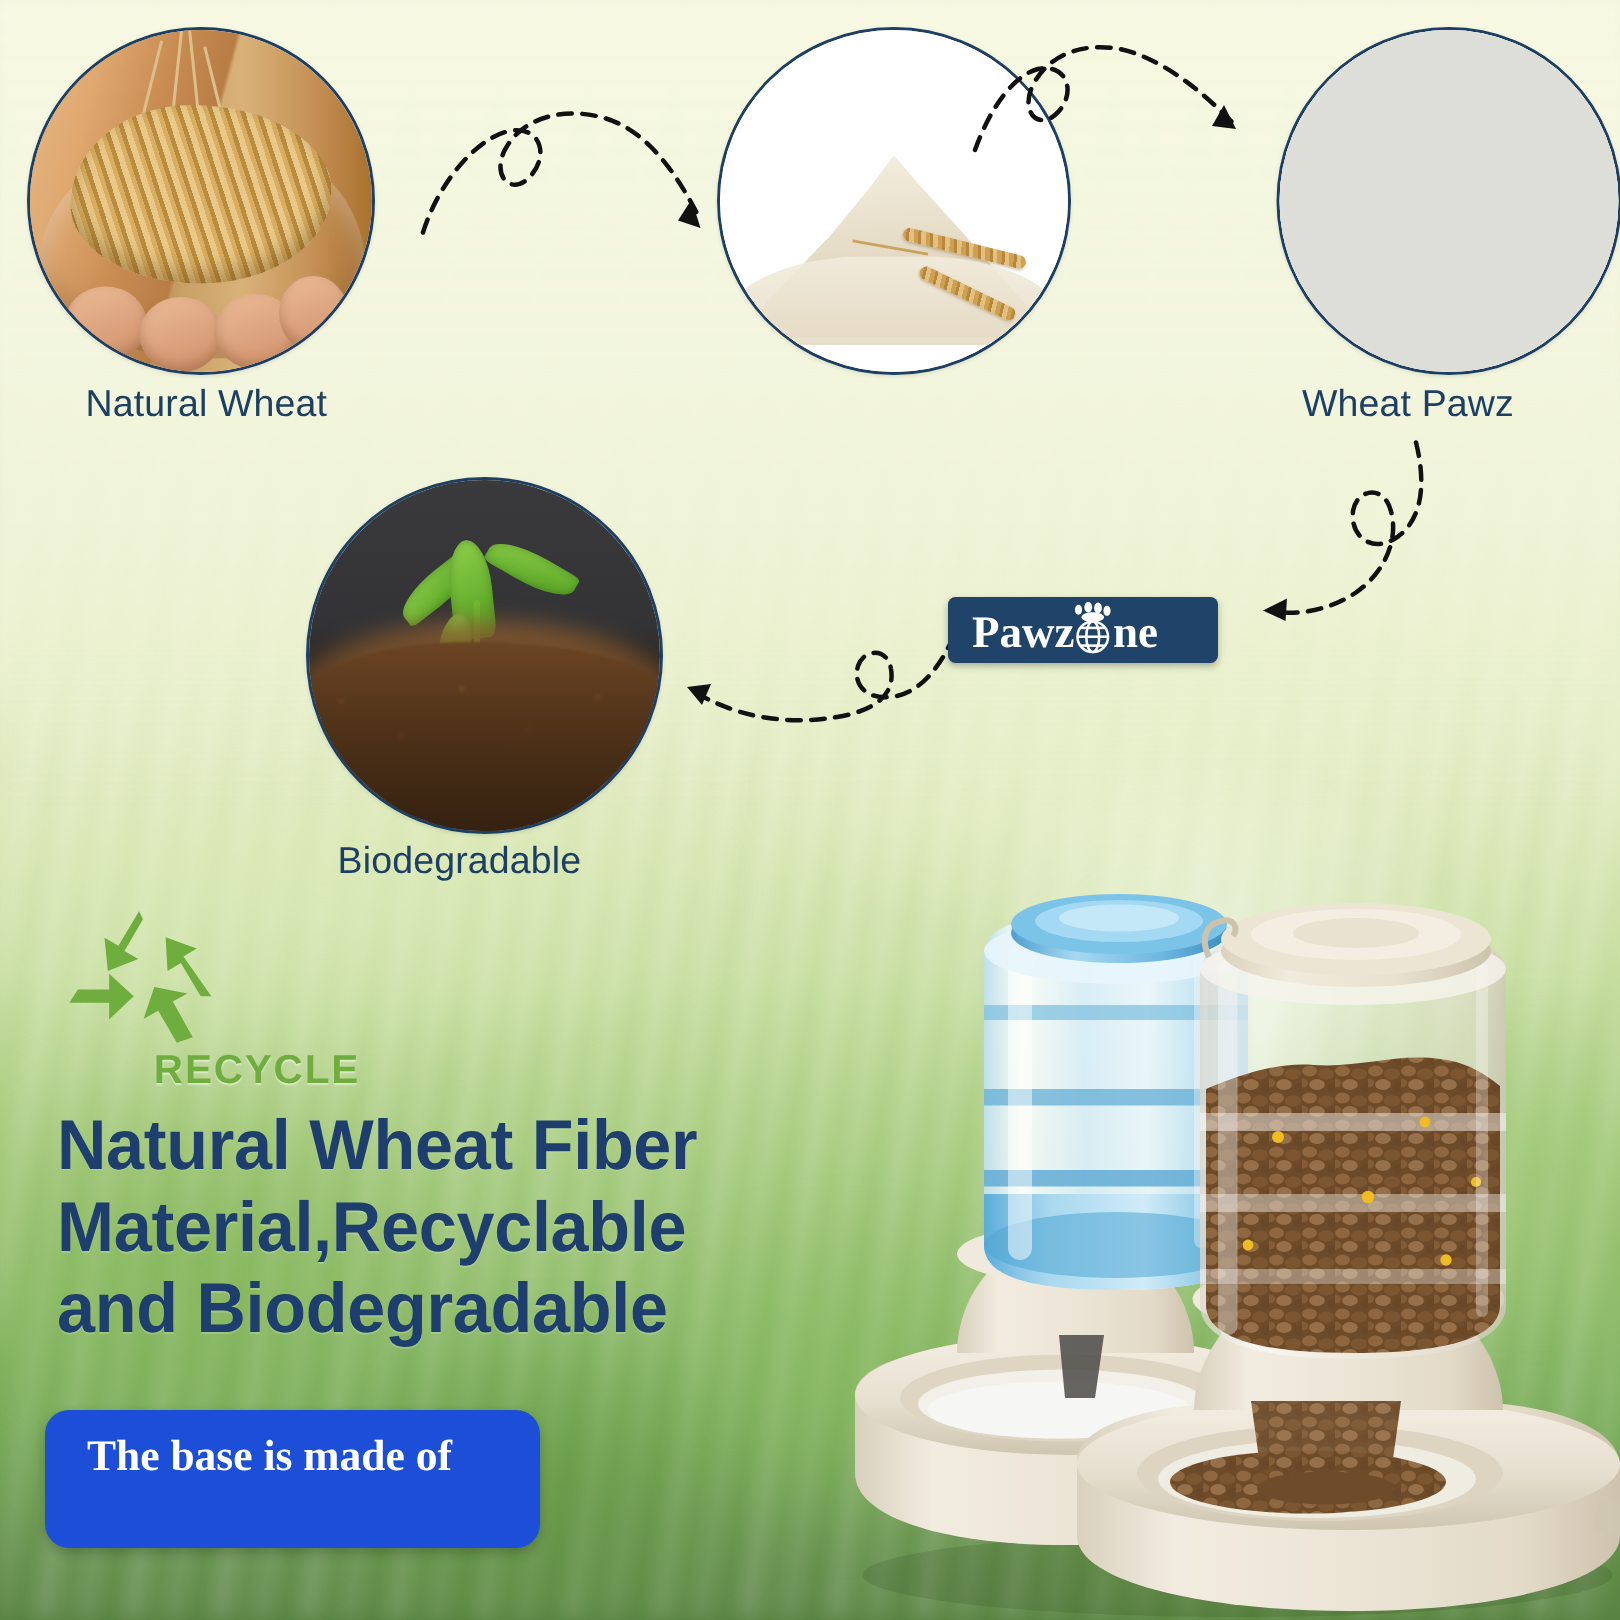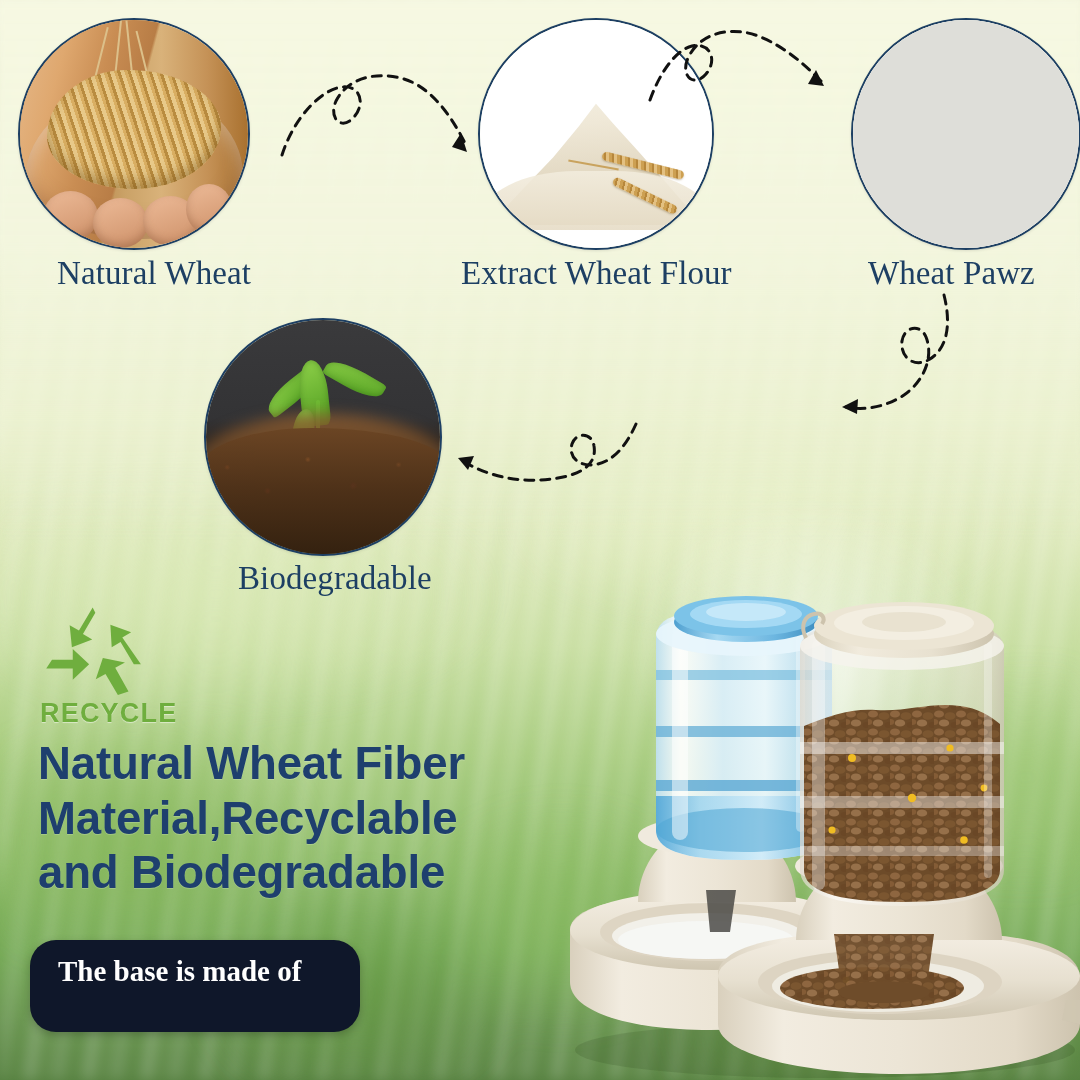--- a/index.html
+++ b/index.html
@@ -139,41 +139,41 @@
     border-radius:50% 50% 20% 20%/70% 70% 20% 20%;filter:blur(7px);}
   .ph-seed .leaf{position:absolute;background:linear-gradient(160deg,#8fd14a,#4f9c1f);
     border-radius:60% 10% 60% 10%;box-shadow:inset 0 0 6px rgba(20,70,10,.35);}
   .ph-seed .l1{left:24%;top:26%;width:26%;height:9%;transform:rotate(-38deg);}
   .ph-seed .l2{left:40%;top:17%;width:12%;height:28%;transform:rotate(-6deg);border-radius:60% 60% 20% 20%;}
   .ph-seed .l3{left:50%;top:21%;width:27%;height:9%;transform:rotate(30deg);}
   .ph-seed .l4{left:37%;top:38%;width:9%;height:18%;transform:rotate(10deg);border-radius:60% 60% 20% 20%;}
   .ph-seed .stem{position:absolute;left:47%;top:34%;width:4px;height:28%;
     background:linear-gradient(180deg,#6fbb33,#4c8f22);border-radius:2px;}
 
-  .cap{position:absolute;color:#1d3f63;font-size:33px;letter-spacing:.1px;white-space:nowrap;font-family:Liberation Serif, serif;}
+  .cap{position:absolute;color:#1d3f63;font-size:25px;letter-spacing:.1px;white-space:nowrap;}
 
   
   .arrow{position:absolute;}
 
   
-  #recycle-block{position:absolute;left:40px;top:604px;width:200px;}
+  #recycle-block{position:absolute;left:40px;top:604px;width:200px;text-align:right;}
   #recycle-icon{display:block;}
   #recycle-label{color:#6fae3e;font-size:27px;font-weight:700;letter-spacing:1.2px;
     margin-top:2px;text-shadow:0 1px 1px rgba(255,255,255,.5);}
 
   
   #headline{position:absolute;left:38px;top:736px;width:600px;
     color:#1e3f6e;font-size:47px;font-weight:700;line-height:1.16;
     letter-spacing:-.2px;transform:scaleX(.97);transform-origin:left top;
     text-shadow:0 1px 0 rgba(255,255,255,.18);}
   #headline .hl{display:block;white-space:nowrap;}
 
   
   #caption-box{position:absolute;left:30px;top:940px;width:330px;height:92px;
-    background:#0f172a;border-radius:26px;box-shadow:0 3px 8px rgba(0,0,0,.22);}
+    background:#1d4ed8;border-radius:16px;box-shadow:0 3px 8px rgba(0,0,0,.22);}
   #caption-box .ct{position:absolute;left:28px;top:13px;width:290px;
     color:#ffffff;font-family:"Liberation Serif", serif;font-size:29px;
     font-weight:700;line-height:1.26;}
   #caption-box .ct span{display:block;}
 
   
   #logo-badge{position:absolute;left:632px;top:398px;width:180px;height:44px;
     background:#1f4369;border-radius:5px;box-shadow:0 2px 5px rgba(0,0,0,.28);}
 
   
@@ -208,41 +208,40 @@
 
   <div class="circ" style="left:478px;top:18px;width:232px;height:228px;">
     <div class="ph ph-flour">
       <div class="pile"></div>
       <div class="pile2"></div>
       <div class="stem"></div>
       <div class="ear e1"></div>
       <div class="ear e2"></div>
     </div>
   </div>
-  <div class="cap" style="left:461px;top:255px;">Extract Wheat Flour</div>
 
   <div class="circ" style="left:851px;top:18px;width:226px;height:228px;">
     <div class="ph ph-pellet">
       <div class="grid"></div>
     </div>
   </div>
   <div class="cap" style="left:868px;top:255px;">Wheat Pawz</div>
 
   <div class="circ" style="left:204px;top:318px;width:234px;height:234px;">
     <div class="ph ph-seed">
       <div class="leaf l1"></div>
         <div class="leaf l3"></div>
       <div class="leaf l2"></div>
         <div class="leaf l4"></div>
       <div class="stem"></div>
       <div class="blur"></div>
       <div class="soil"></div>
     </div>
   </div>
-  <div class="cap" style="left:238px;top:560px;">Biodegradable</div>
+  <div class="cap" style="left:225px;top:560px;">Biodegradable</div>
 
   <svg class="arrow" style="left:270px;top:55px;" width="230" height="120">
     <path d="M12,100 C24,62 52,34 72,32 C90,30 96,48 84,62 C72,76 58,64 66,46 C78,22 108,16 134,24 C160,32 180,58 196,90" fill="none" stroke="#111" stroke-width="3" stroke-dasharray="9 7" stroke-linecap="round"></path>
     <path d="M191,78 L197,97 L182,92" fill="#111"></path>
   </svg>
 
   <svg class="arrow" style="left:640px;top:20px;" width="230" height="130">
     <path d="M10,80 C20,52 36,30 52,26 C70,22 78,40 66,54 C54,68 40,56 48,38 C60,12 92,6 118,16 C144,26 164,44 182,62" fill="none" stroke="#111" stroke-width="3" stroke-dasharray="9 7" stroke-linecap="round"></path>
     <path d="M176,50 L184,66 L168,64" fill="#111"></path>
   </svg>
@@ -250,20 +249,42 @@
   <svg class="arrow" style="left:838px;top:285px;" width="190" height="170">
     <path d="M106,10 C114,42 108,64 92,74 C76,84 62,72 64,56 C66,42 82,38 88,52 C96,72 86,96 66,110 C48,122 26,126 8,122" fill="none" stroke="#111" stroke-width="3" stroke-dasharray="9 7" stroke-linecap="round"></path>
     <path d="M20,114 L4,122 L19,129" fill="#111"></path>
   </svg>
 
   <svg class="arrow" style="left:440px;top:418px;" width="205" height="100">
     <path d="M196,6 C186,28 174,42 158,46 C140,50 128,40 132,26 C136,14 152,14 154,28 C157,46 142,56 118,60 C88,65 56,62 24,44" fill="none" stroke="#111" stroke-width="3" stroke-dasharray="9 7" stroke-linecap="round"></path>
     <path d="M34,38 L18,40 L28,52" fill="#111"></path>
   </svg>
 
+  <div id="logo-badge">
+    <svg width="180" height="44" viewBox="0 0 180 44">
+      <text x="16" y="33" font-family="Liberation Serif, serif" font-size="30" font-weight="700" fill="#ffffff">Pawz</text>
+
+      <g fill="#ffffff">
+        <ellipse cx="87" cy="8.5" rx="2.4" ry="3.4"></ellipse>
+        <ellipse cx="93.5" cy="6.8" rx="2.6" ry="3.6"></ellipse>
+        <ellipse cx="100" cy="7.3" rx="2.6" ry="3.6"></ellipse>
+        <ellipse cx="106" cy="9.2" rx="2.4" ry="3.4"></ellipse>
+        <path d="M89 13.5 C89 17.6 104 17.6 104 13.5 C104 11.2 99.5 10.2 96.5 10.2 C93.5 10.2 89 11.2 89 13.5 Z"></path>
+      </g>
+
+      <g fill="none" stroke="#ffffff" stroke-width="1.7">
+        <circle cx="96.5" cy="26.5" r="10.2"></circle>
+        <ellipse cx="96.5" cy="26.5" rx="4.3" ry="10.2"></ellipse>
+        <line x1="86.3" y1="26.5" x2="106.7" y2="26.5"></line>
+        <line x1="88.4" y1="20.6" x2="104.6" y2="20.6"></line>
+        <line x1="88.4" y1="32.4" x2="104.6" y2="32.4"></line>
+      </g>
+      <text x="110" y="33" font-family="Liberation Serif, serif" font-size="30" font-weight="700" fill="#ffffff">ne</text>
+    </svg>
+  </div>
 
   <div id="recycle-block">
     <svg id="recycle-icon" width="108" height="92" viewBox="0 0 120 104">
       <g fill="#6fae3e">
         <path d="M58.5 4 L43 30 L32.5 24 L35 49 L58 40 L47.5 34 L61.5 10 Z"></path>
         <path d="M6 73 L36 73 L36 85.5 L54.5 68 L36 51 L36 63 L12.5 63 Z"></path>
         <path d="M113 68 L92 38 L102 32 L78.5 23.5 L80 49 L90 43 L105 68 Z"></path>
         <path d="M99 99 L84 72 L95 66 L70 61 L62 85 L73 79 L87 103 Z"></path>
       </g>
     </svg>

